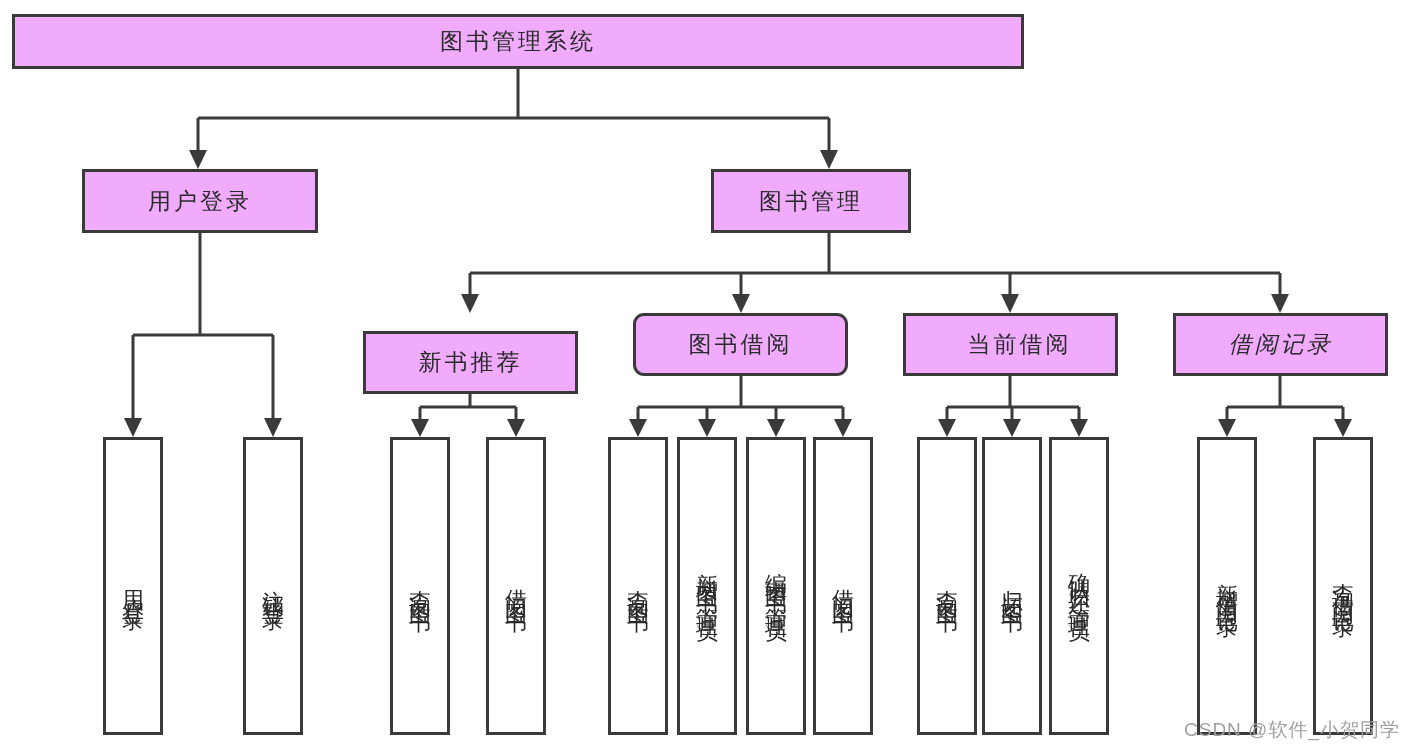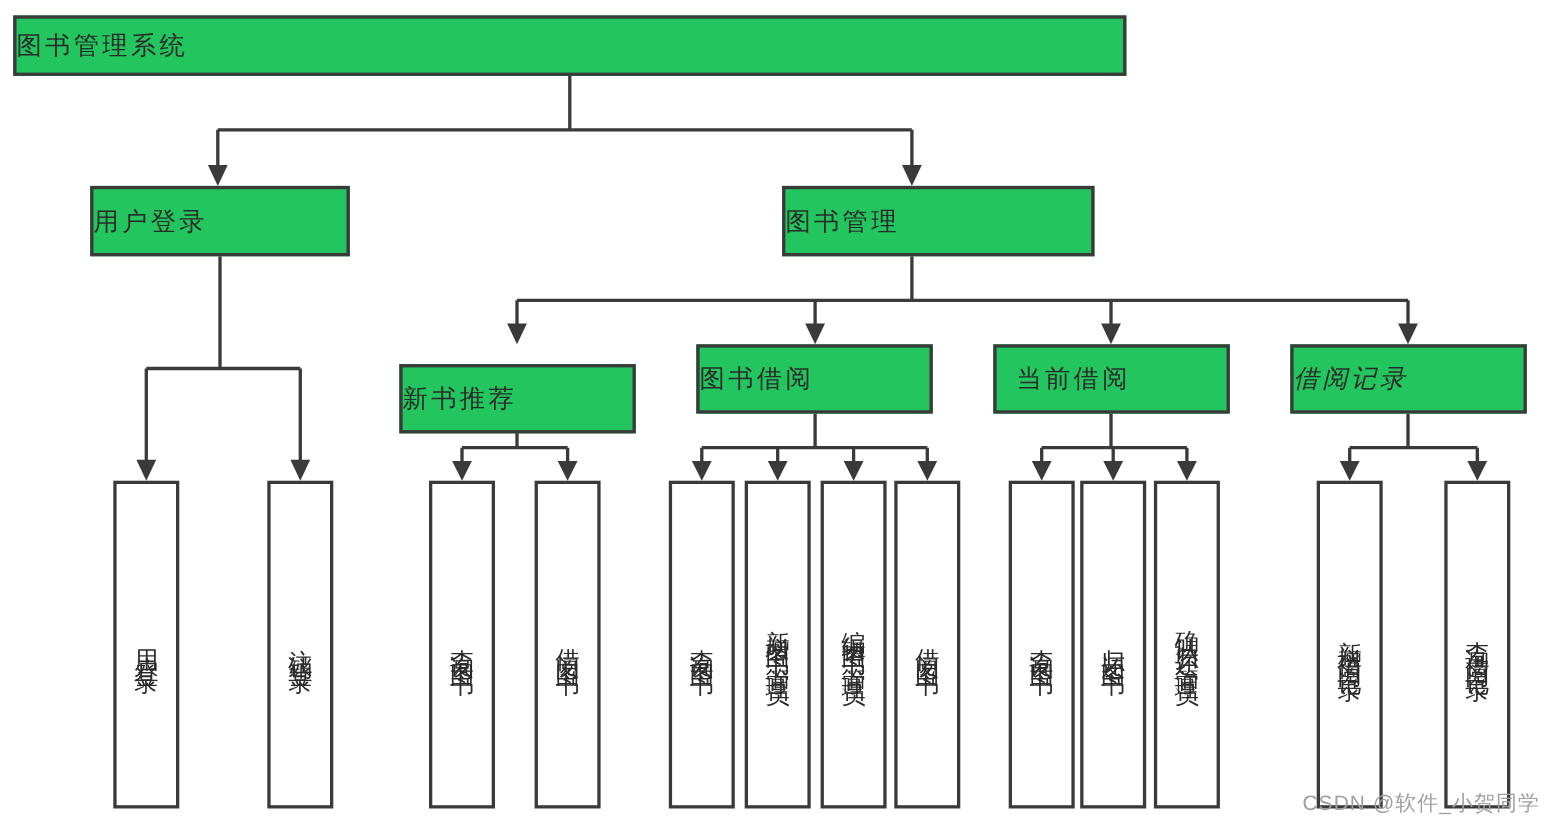--- a/index.html
+++ b/index.html
@@ -8,22 +8,22 @@
     width:1405px;height:747px;
     background:#ffffff;
     font-family:"Liberation Sans","DejaVu Sans",sans-serif;
     overflow:hidden;
   }
   #connectors{position:absolute;left:0;top:0;width:1405px;height:747px;}
   .hbox{
     position:absolute;
     box-sizing:border-box;
     border:3px solid #3a3a3a;
-    background:#22c55e;
-    display:flex;align-items:center;
+    background:#f0abfc;
+    display:flex;align-items:center;justify-content:center;
   }
   .hlbl{
     font-size:23px;color:#2a2a2a;letter-spacing:3px;white-space:nowrap;
   }
   .vbox{
     position:absolute;
     top:437px;height:298px;width:60px;
     box-sizing:border-box;
     border:3px solid #3a3a3a;
     background:#ffffff;
@@ -42,23 +42,23 @@
     left:1184px;top:717px;
     font-size:19px;
     color:#9f9f9f;
     letter-spacing:1px;
     white-space:nowrap;
     z-index:5;
   }
   
   #node-root{left:12px;top:14px;width:1012px;height:55px;}
   #node-user-login{left:82px;top:169px;width:236px;height:64px;}
-  #node-book-management{left:711px;top:169px;width:284px;height:64px;}
+  #node-book-management{left:711px;top:169px;width:200px;height:64px;}
   #node-new-book-recommend{left:363px;top:331px;width:215px;height:63px;}
-  #node-book-borrow{left:633px;top:313px;width:215px;height:63px;}
+  #node-book-borrow{left:633px;top:313px;width:215px;height:63px;border-radius:11px;}
   #node-current-borrow{left:903px;top:313px;width:215px;height:63px;padding-left:18px;}
   #node-borrow-records{left:1173px;top:313px;width:215px;height:63px;font-style:italic;}
   #leaf-1{left:103px;}  #leaf-2{left:243px;}
   #leaf-3{left:390px;}  #leaf-4{left:486px;}
   #leaf-5{left:608px;}  #leaf-6{left:677px;}
   #leaf-7{left:746px;}  #leaf-8{left:813px;}
   #leaf-9{left:917px;}  #leaf-10{left:982px;} #leaf-11{left:1049px;}
   #leaf-12{left:1197px;} #leaf-13{left:1313px;}
 </style>
 </head>

